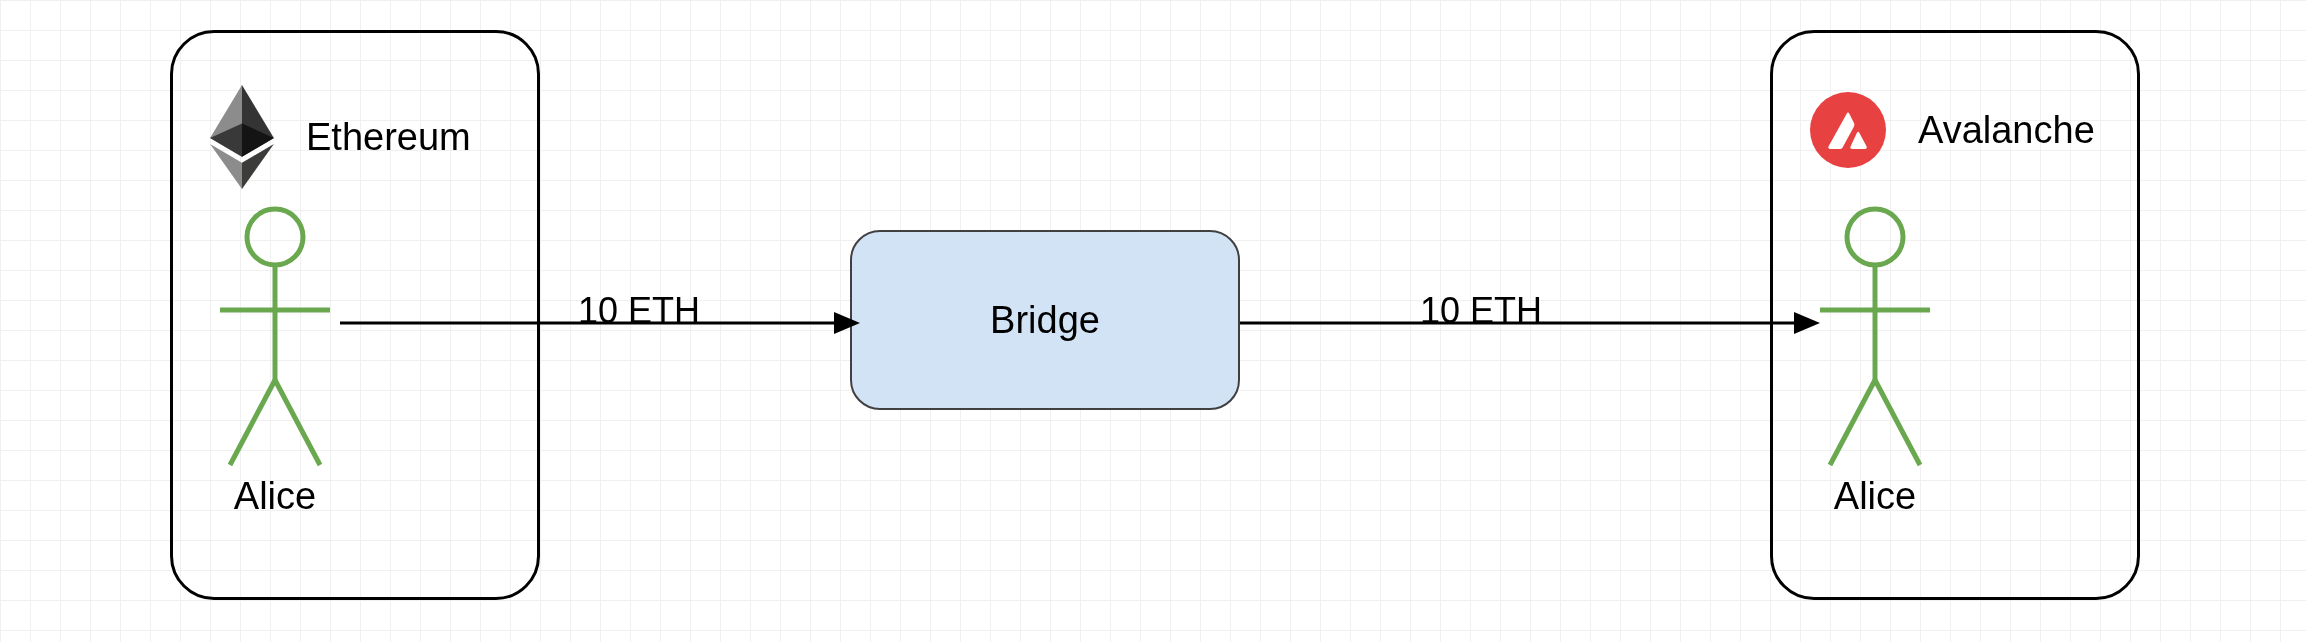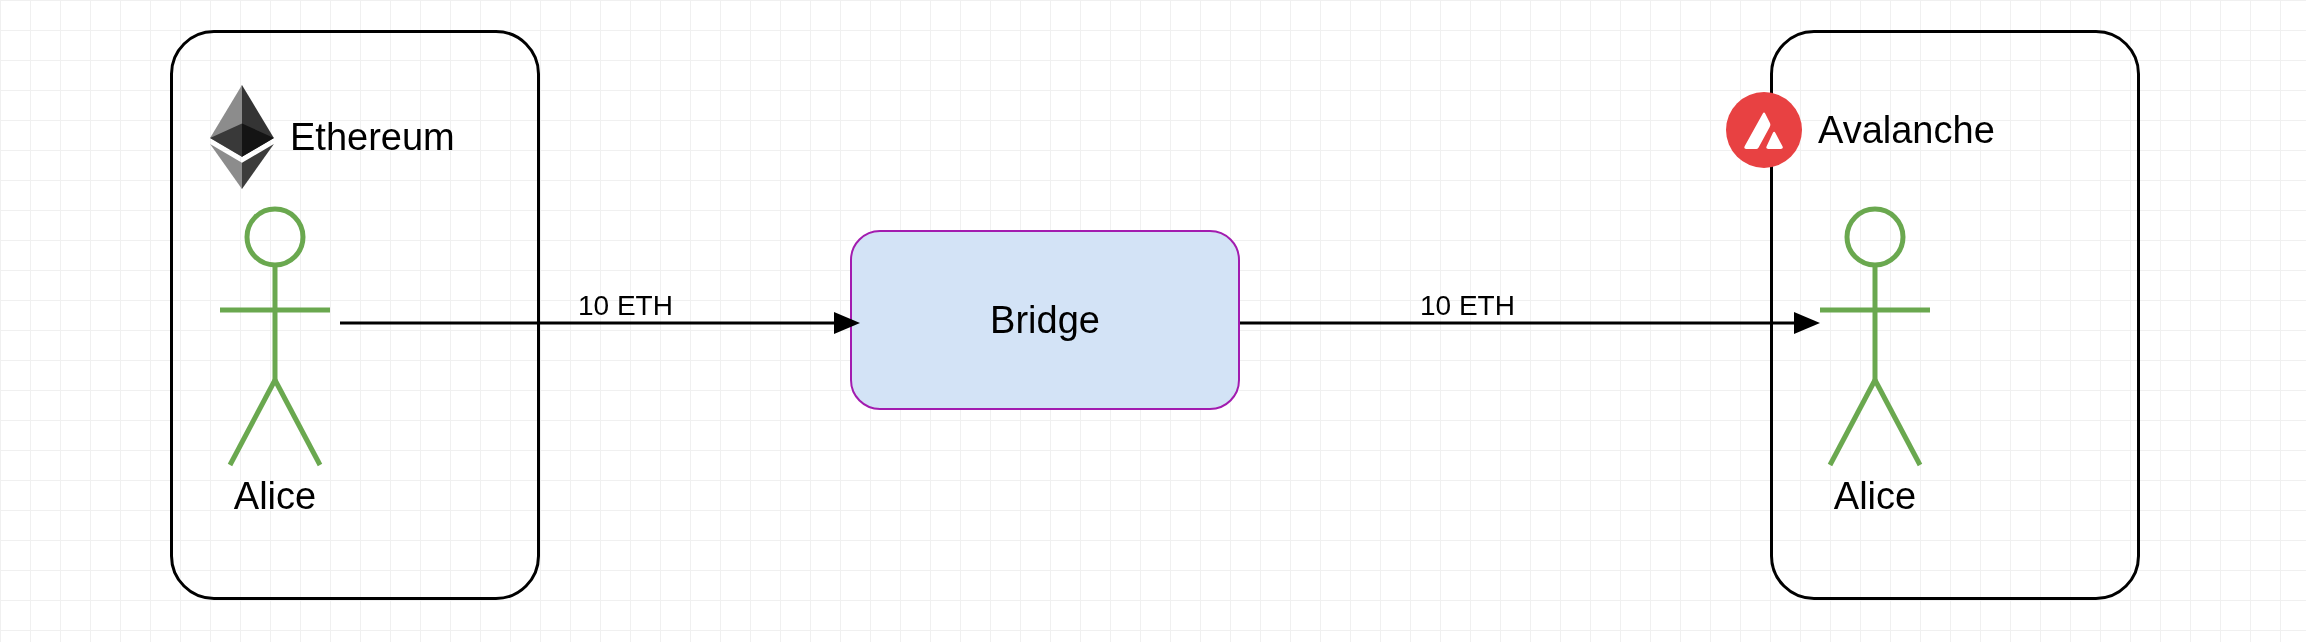--- a/index.html
+++ b/index.html
@@ -28,60 +28,60 @@
       border-radius: 44px;
       background: transparent;
     }
     .box-left  { left: 170px; top: 30px;  width: 370px; height: 570px; }
     .box-right { left: 1770px; top: 30px; width: 370px; height: 570px; }
 
     .chain-header {
       position: absolute;
       display: flex;
       align-items: center;
-      gap: 16px;
+      gap: 32px;
       justify-content: center;
     }
     .eth-header { left: 210px; top: 85px; }
-    .avax-header{ left: 1726px; top: 92px; }
+    .avax-header{ left: 1810px; top: 92px; }
     .chain-label { font-size: 38px; color: #000; }
 
     .eth-icon svg { width: 64px; height: 104px; display: block; }
     .avax-icon {
       width: 76px; height: 76px; border-radius: 50%;
       background: #E84142; display:flex; align-items:center; justify-content:center;
     }
     .avax-icon svg { width: 44px; height: 40px; display:block; }
 
     .actor { position: absolute; width: 150px; text-align: center; }
     .actor-left  { left: 200px;  top: 205px; }
     .actor-right { left: 1800px; top: 205px; }
     .actor svg { width: 140px; height: 270px; display:block; margin: 0 auto; }
     .actor-label { font-size: 38px; color: #000; }
 
     .bridge-box {
       position: absolute;
       left: 850px; top: 230px;
       width: 390px; height: 180px;
-      border: 2px solid #a21caf;
+      border: 2px solid #404040;
       background: #d3e3f6;
       border-radius: 30px;
       display: flex; align-items: center; justify-content: center;
       font-size: 38px; color: #000;
     }
 
     .arrow { position: absolute; }
     .arrow-line { stroke: #000; stroke-width: 3; fill: none; }
     .arrow-head { fill: #000; }
     .arrow-1 { left: 340px; top: 308px; width: 520px; height: 30px; }
     .arrow-2 { left: 1240px; top: 308px; width: 580px; height: 30px; }
 
     .edge-label {
       position: absolute;
-      font-size: 28px; color: #000;
+      font-size: 36px; color: #000;
     }
     .label-1 { left: 578px; top: 290px; }
     .label-2 { left: 1420px; top: 290px; }
   </style>
 </head>
 <body>
 
 <div class="grid-bg"></div>
 
 <div class="diagram">

